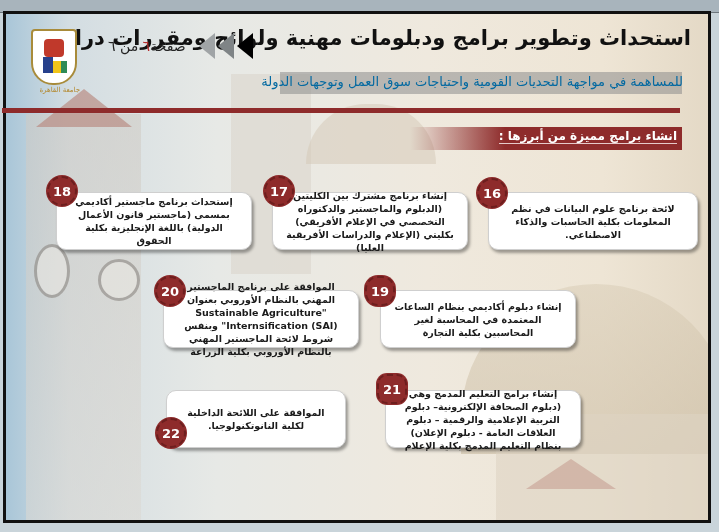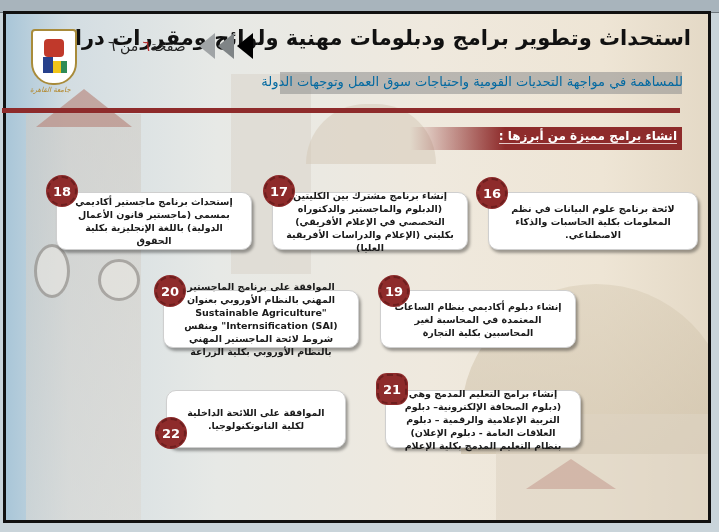--- a/index.html
+++ b/index.html
@@ -33,21 +33,21 @@
   .arr.a2{border-right-color:#7f8486;}
   .arr.a3{border-right-color:#000;}
   .page-label{position:absolute;left:108px;top:38px;font-size:14px;color:#222;direction:rtl;white-space:nowrap;}
   .page-label .cur{color:#b42d2d;}
   .logo{position:absolute;left:31px;top:29px;width:46px;height:56px;border:2px solid #a88b3a;border-radius:4px 4px 22px 22px;
     background:#fff;box-sizing:border-box;overflow:hidden;}
   .logo .fig{position:absolute;left:11px;top:8px;width:20px;height:18px;background:#c0392b;border-radius:4px;}
   .logo .fig2{position:absolute;left:10px;top:26px;width:10px;height:16px;background:#27408b;}
   .logo .fig3{position:absolute;left:20px;top:30px;width:8px;height:12px;background:#f0c419;}
   .logo .fig4{position:absolute;left:28px;top:30px;width:6px;height:12px;background:#2e8b57;}
-  .logo-caption{position:absolute;left:30px;top:86px;width:50px;text-align:left;font-size:7px;color:#b3872a;font-style:italic;}
+  .logo-caption{position:absolute;left:30px;top:86px;width:50px;text-align:right;font-size:7px;color:#b3872a;}
   .subtitle-bar{position:absolute;left:280px;top:72px;width:402px;height:22px;background:rgba(140,140,140,.55);}
   .subtitle{position:absolute;right:36px;top:74px;font-size:13px;color:#0369a1;direction:rtl;white-space:nowrap;}
   .red-line{position:absolute;left:2px;top:108px;width:678px;height:5px;background:#8e2b2b;}
   .section-head{position:absolute;left:410px;top:127px;width:272px;height:23px;
     background:linear-gradient(90deg,rgba(142,43,43,0),#8e2b2b 35%,#8e2b2b);}
   .section-title{position:absolute;right:42px;top:129px;font-size:12px;font-weight:bold;color:#fff;direction:rtl;
     border-bottom:1px solid #e5c9c9;white-space:nowrap;}
 
   
   .card{position:absolute;background:#fff;border-radius:10px;
@@ -111,21 +111,21 @@
 <div class="badge" style="left:264px;top:176px;">17</div>
 
 <div class="card" style="left:56px;top:192px;width:196px;height:58px;">
   <div class="card-text">إستحداث برنامج ماجستير أكاديمي بمسمى (ماجستير قانون الأعمال الدولية) باللغة الإنجليزية بكلية الحقوق</div>
 </div>
 <div class="badge" style="left:47px;top:176px;">18</div>
 
 <div class="card" style="left:380px;top:290px;width:196px;height:58px;">
   <div class="card-text">إنشاء دبلوم أكاديمي بنظام الساعات المعتمدة في المحاسبة لغير المحاسبين  بكلية التجارة</div>
 </div>
-<div class="badge" style="left:379px;top:276px;">19</div>
+<div class="badge" style="left:365px;top:276px;border-radius:13px;">19</div>
 
 <div class="card" style="left:163px;top:290px;width:196px;height:58px;">
   <div class="card-text">الموافقة على برنامج الماجستير المهني بالنظام الأوروبي بعنوان "Sustainable Agriculture Internsification (SAI)" وبنفس شروط لائحة الماجستير المهني بالنظام الأوروبي بكلية الزراعة</div>
 </div>
 <div class="badge" style="left:155px;top:276px;">20</div>
 
 <div class="card" style="left:385px;top:390px;width:196px;height:58px;">
   <div class="card-text">إنشاء برامج التعليم المدمج وهي (دبلوم الصحافة الإلكترونية– دبلوم التربية الإعلامية والرقمية – دبلوم العلاقات العامة - دبلوم الإعلان) بنظام التعليم المدمج بكلية الإعلام</div>
 </div>
 <div class="badge" style="left:377px;top:374px;border-radius:10px;">21</div>

